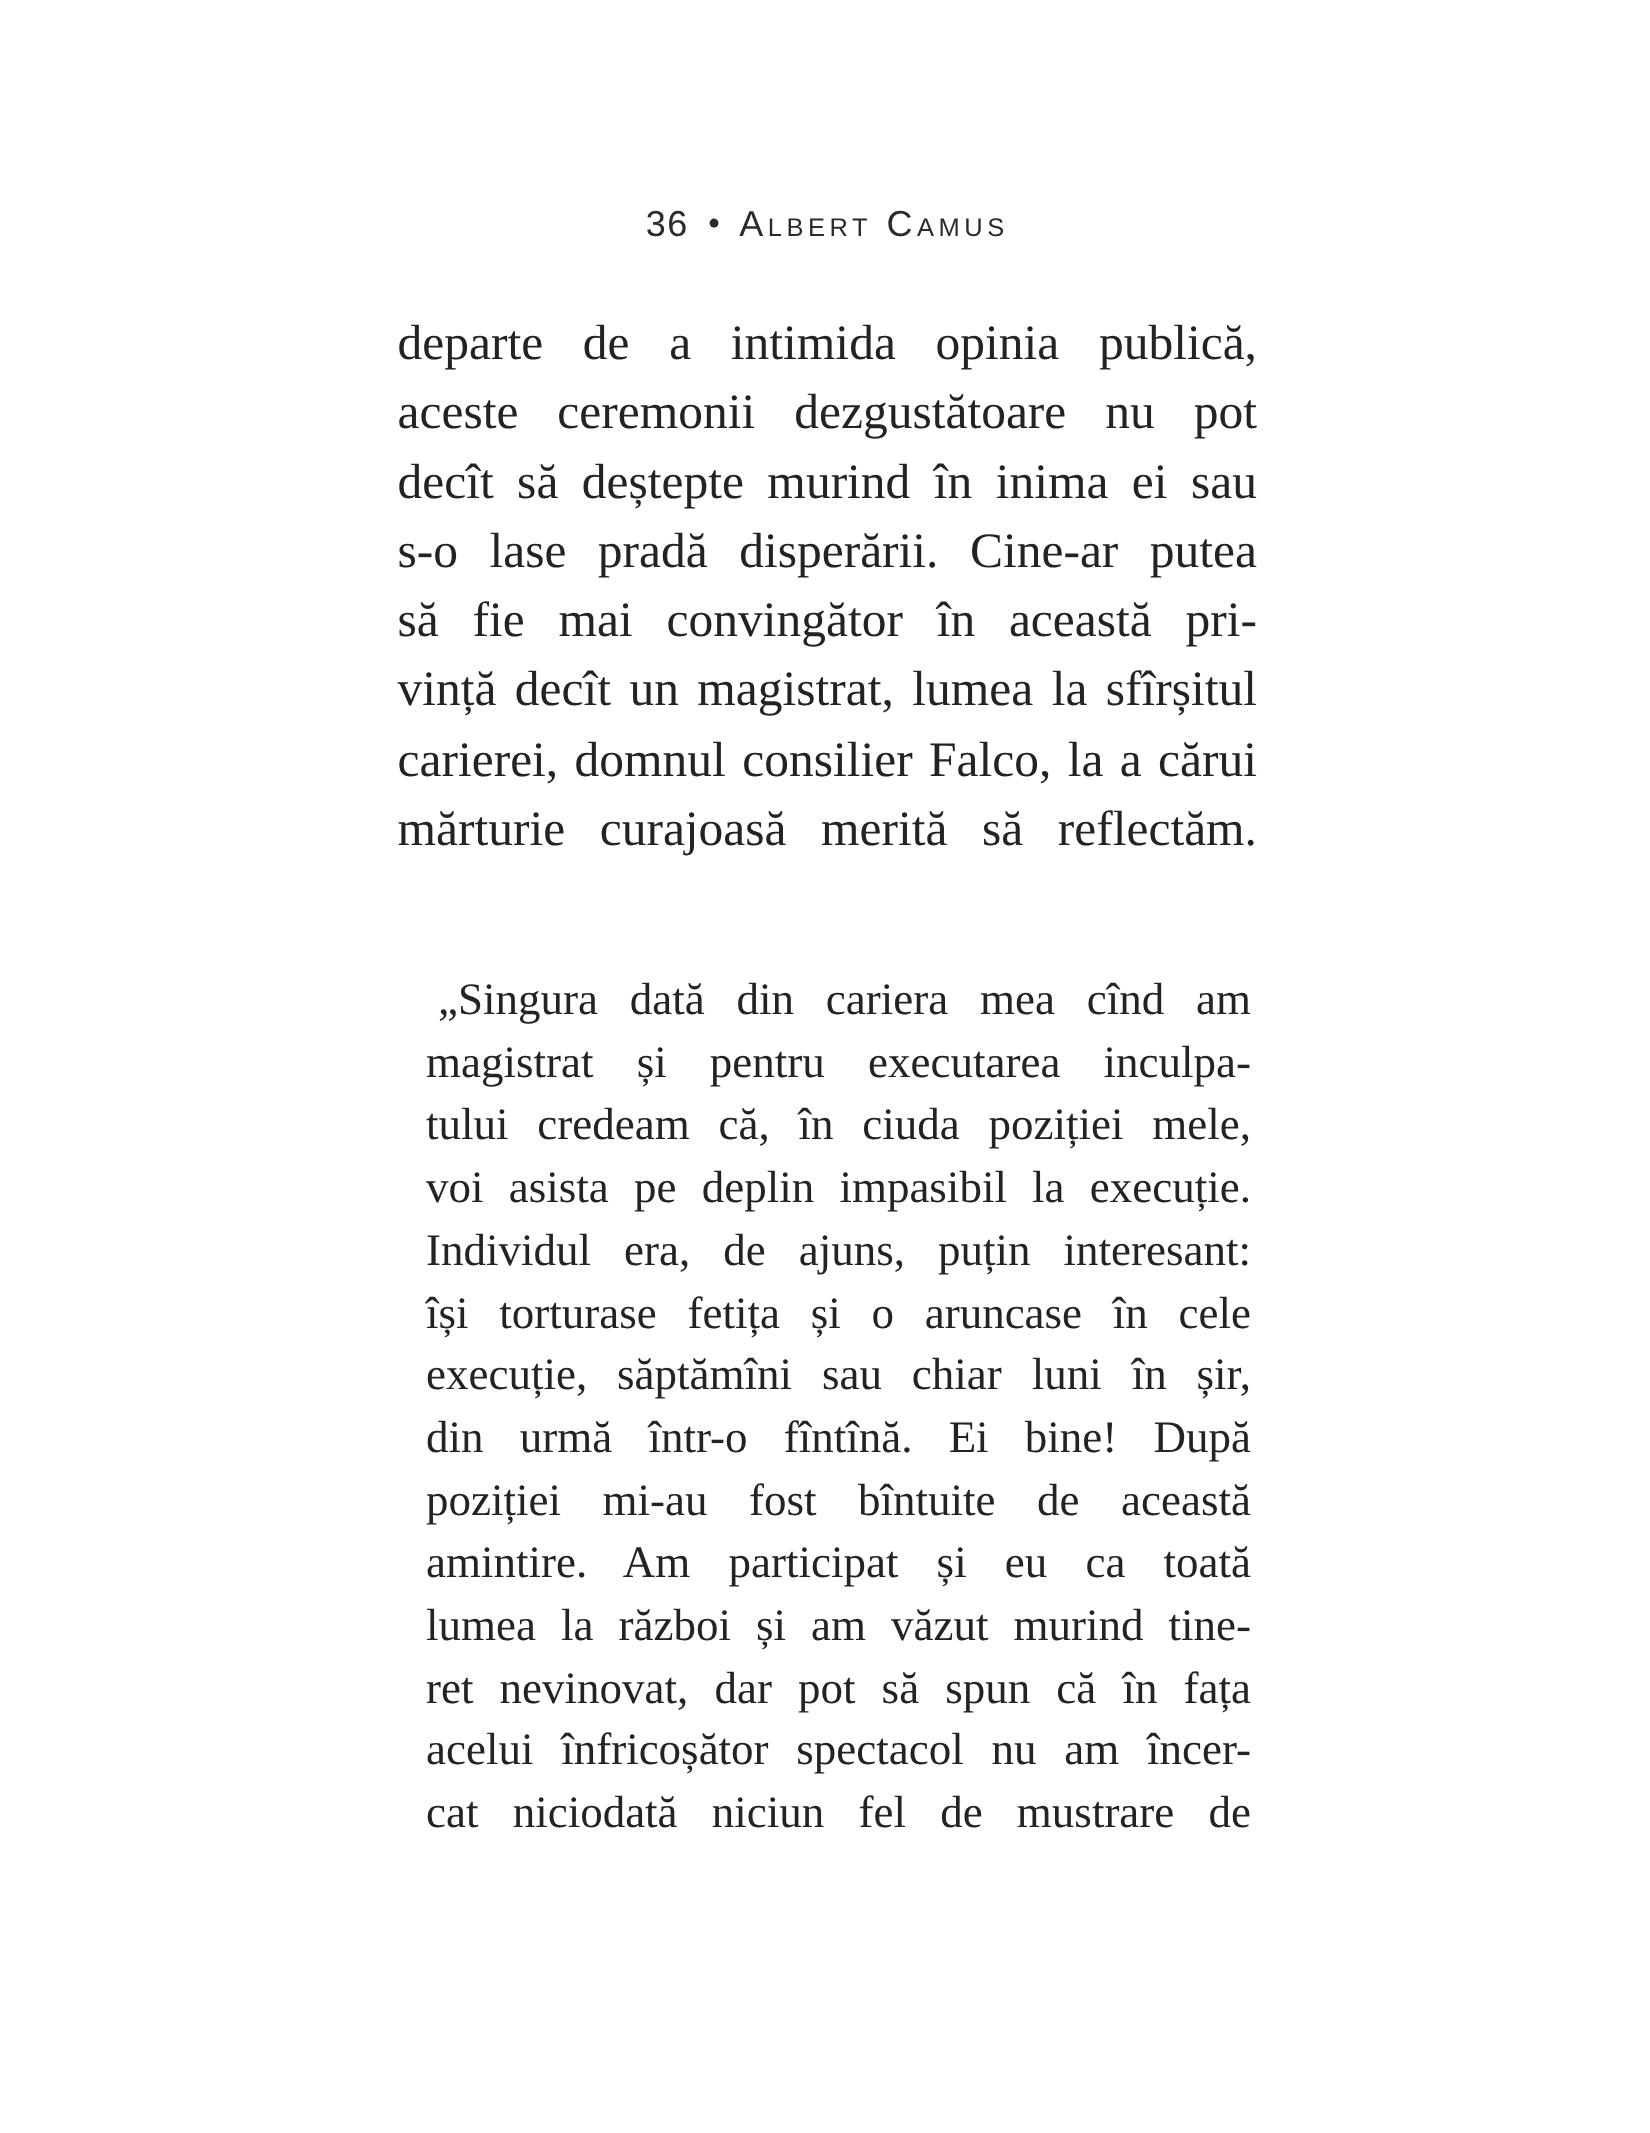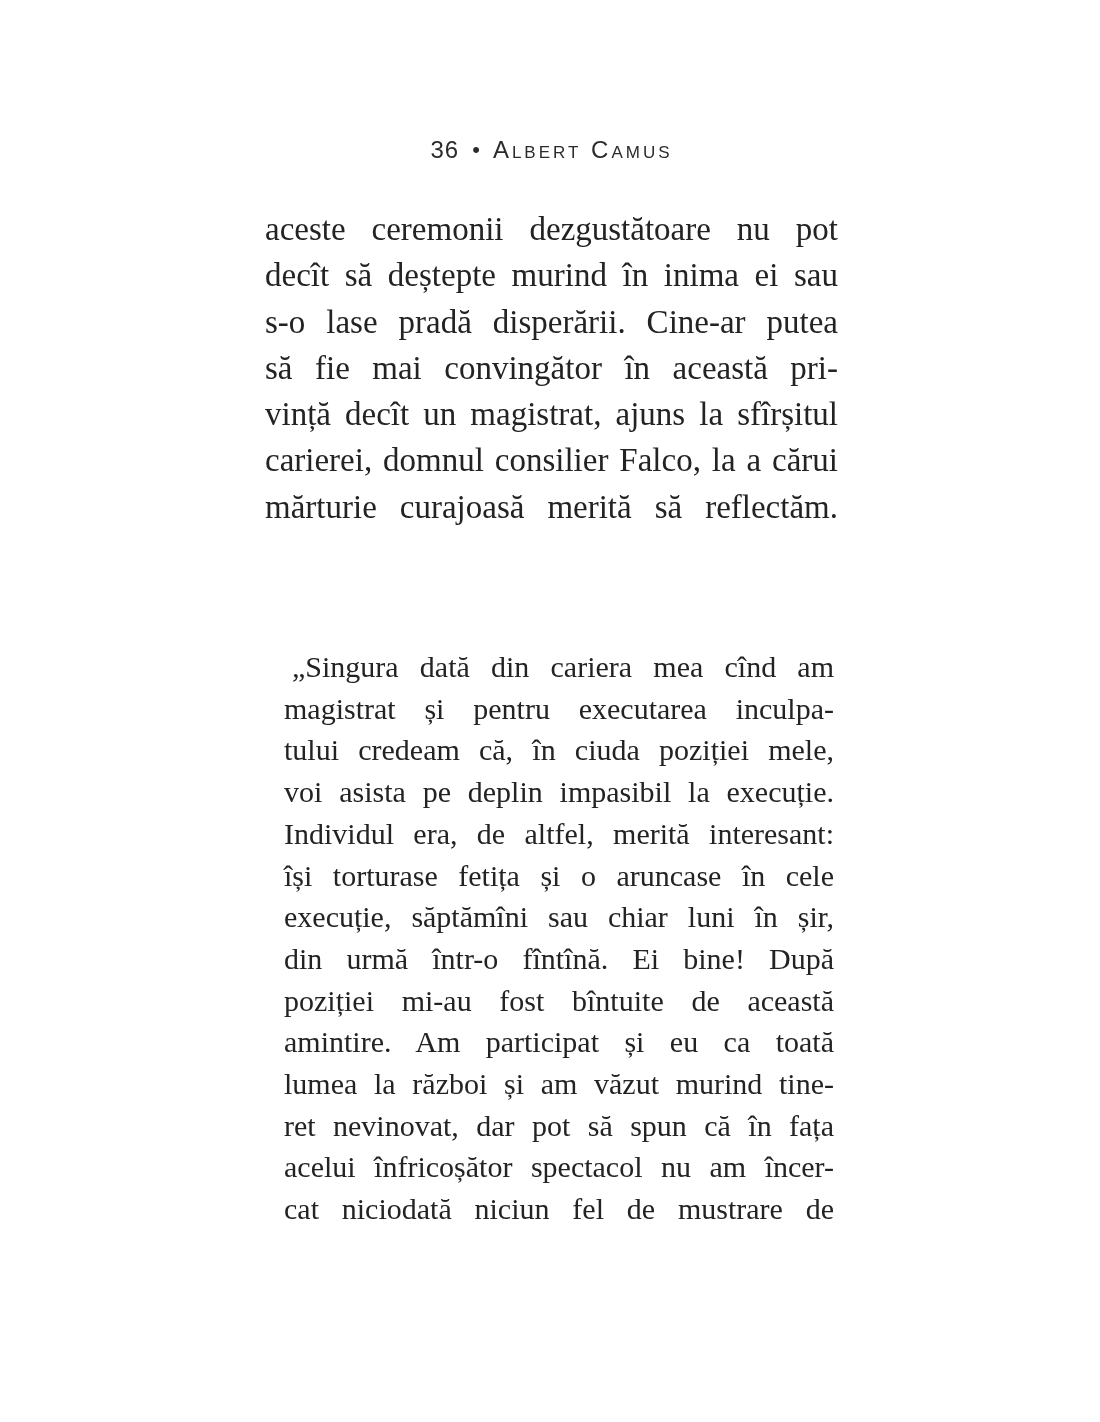--- a/index.html
+++ b/index.html
@@ -70,35 +70,36 @@
 </head>
 <body>
 
 <div class="page">
 
   <div class="running-head">
     <span class="page-num">36</span><span class="bullet">•</span><span>Albert Camus</span>
   </div>
 
   <div class="para para-main">
+      <div class="line">departe de a intimida opinia publică,</div>
       <div class="line">aceste ceremonii dezgustătoare nu pot</div>
       <div class="line">decît să deștepte murind în inima ei sau</div>
       <div class="line">s-o lase pradă disperării. Cine-ar putea</div>
       <div class="line">să fie mai convingător în această pri-</div>
-      <div class="line">vință decît un magistrat, ajuns la sfîrșitul</div>
+      <div class="line">vință decît un magistrat, lumea la sfîrșitul</div>
       <div class="line">carierei, domnul consilier Falco, la a cărui</div>
       <div class="line">mărturie curajoasă merită să reflectăm.</div>
     </div>
 
   <div class="para para-quote">
       <div class="line">„Singura dată din cariera mea cînd am</div>
       <div class="line">magistrat și pentru executarea inculpa-</div>
       <div class="line">tului credeam că, în ciuda poziției mele,</div>
       <div class="line">voi asista pe deplin impasibil la execuție.</div>
-      <div class="line">Individul era, de altfel, merită interesant:</div>
+      <div class="line">Individul era, de ajuns, puțin interesant:</div>
       <div class="line">își torturase fetița și o aruncase în cele</div>
       <div class="line">execuție, săptămîni sau chiar luni în șir,</div>
       <div class="line">din urmă într-o fîntînă. Ei bine! După</div>
       <div class="line">poziției mi-au fost bîntuite de această</div>
       <div class="line">amintire. Am participat și eu ca toată</div>
       <div class="line">lumea la război și am văzut murind tine-</div>
       <div class="line">ret nevinovat, dar pot să spun că în fața</div>
       <div class="line">acelui înfricoșător spectacol nu am încer-</div>
       <div class="line">cat niciodată niciun fel de mustrare de</div>
     </div>

